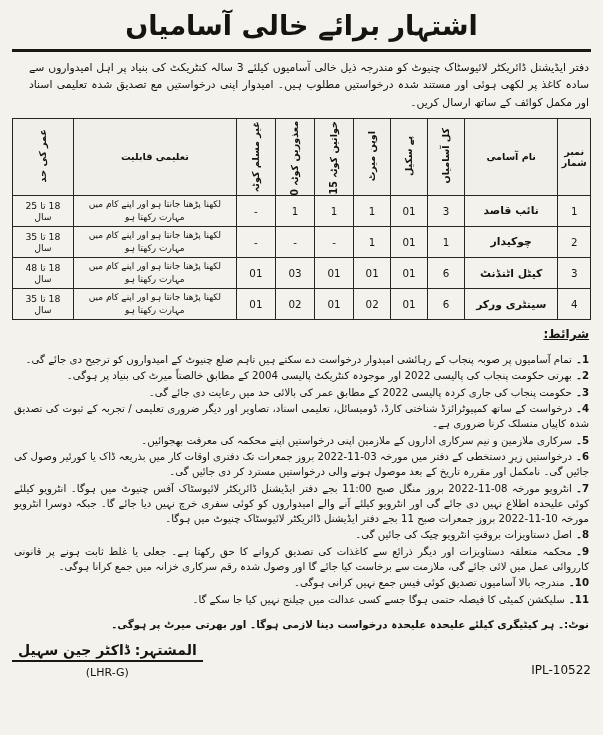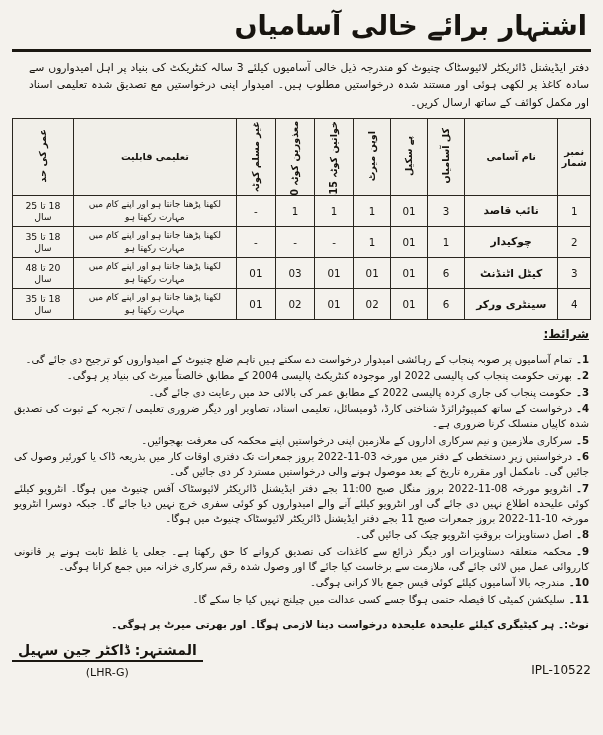--- a/index.html
+++ b/index.html
@@ -3,21 +3,21 @@
 <meta charset="utf-8">
 <style>
   html,body { margin:0; padding:0; background:#dcdad5; }
   body { width:603px; height:735px; font-family:"DejaVu Sans", sans-serif; color:#17140f; }
   .ad-page {
     box-sizing:border-box; width:603px; height:735px;
     background:#f4f2ed; padding:8px 12px 6px 12px;
     direction:rtl; overflow:hidden; position:relative;
   }
   .ad-title {
-    font-size:27px; font-weight:bold; text-align:right;
+    font-size:27px; font-weight:bold; text-align:center;
     padding:2px 4px 8px 4px; border-bottom:3px solid #1b1812;
     letter-spacing:0.5px;
   }
   .intro {
     font-size:10.8px; line-height:1.6; text-align:justify;
     margin:7px 2px 7px 17px; font-weight:500;
   }
   table.vacancy {
     width:100%; border-collapse:collapse; font-size:10.3px;
     table-layout:fixed;
@@ -121,21 +121,21 @@
       <tr>
         <td>3</td>
         <td class="post-name">کیٹل اٹنڈنٹ</td>
         <td>6</td>
         <td>01</td>
         <td>01</td>
         <td>01</td>
         <td>03</td>
         <td>01</td>
         <td class="edu-cell">لکھنا پڑھنا جانتا ہو اور اپنے کام میں مہارت رکھتا ہو</td>
-        <td class="age-cell">20 تا 48 سال</td>
+        <td class="age-cell">18 تا 48 سال</td>
       </tr>
       <tr>
         <td>4</td>
         <td class="post-name">سینٹری ورکر</td>
         <td>6</td>
         <td>01</td>
         <td>02</td>
         <td>01</td>
         <td>02</td>
         <td>01</td>
@@ -150,21 +150,21 @@
   <div class="cond-list">
     <div class="cond-item"><span class="num">1۔</span><span>تمام آسامیوں پر صوبہ پنجاب کے رہائشی امیدوار درخواست دے سکتے ہیں تاہم ضلع چنیوٹ کے امیدواروں کو ترجیح دی جائے گی۔</span></div>
     <div class="cond-item"><span class="num">2۔</span><span>بھرتی حکومت پنجاب کی پالیسی 2022 اور موجودہ کنٹریکٹ پالیسی 2004 کے مطابق خالصتاً میرٹ کی بنیاد پر ہوگی۔</span></div>
     <div class="cond-item"><span class="num">3۔</span><span>حکومت پنجاب کی جاری کردہ پالیسی 2022 کے مطابق عمر کی بالائی حد میں رعایت دی جائے گی۔</span></div>
     <div class="cond-item"><span class="num">4۔</span><span>درخواست کے ساتھ کمپیوٹرائزڈ شناختی کارڈ، ڈومیسائل، تعلیمی اسناد، تصاویر اور دیگر ضروری تعلیمی / تجربہ کے ثبوت کی تصدیق شدہ کاپیاں منسلک کرنا ضروری ہے۔</span></div>
     <div class="cond-item"><span class="num">5۔</span><span>سرکاری ملازمین و نیم سرکاری اداروں کے ملازمین اپنی درخواستیں اپنے محکمہ کی معرفت بھجوائیں۔</span></div>
     <div class="cond-item"><span class="num">6۔</span><span>درخواستیں زیرِ دستخطی کے دفتر میں مورخہ 03-11-2022 بروز جمعرات تک دفتری اوقات کار میں بذریعہ ڈاک یا کورئیر وصول کی جائیں گی۔ نامکمل اور مقررہ تاریخ کے بعد موصول ہونے والی درخواستیں مسترد کر دی جائیں گی۔</span></div>
     <div class="cond-item"><span class="num">7۔</span><span>انٹرویو مورخہ 08-11-2022 بروز منگل صبح 11:00 بجے دفتر ایڈیشنل ڈائریکٹر لائیوسٹاک آفس چنیوٹ میں ہوگا۔ انٹرویو کیلئے کوئی علیحدہ اطلاع نہیں دی جائے گی اور انٹرویو کیلئے آنے والے امیدواروں کو کوئی سفری خرچ نہیں دیا جائے گا۔ جبکہ دوسرا انٹرویو مورخہ 10-11-2022 بروز جمعرات صبح 11 بجے دفتر ایڈیشنل ڈائریکٹر لائیوسٹاک چنیوٹ میں ہوگا۔</span></div>
     <div class="cond-item"><span class="num">8۔</span><span>اصل دستاویزات بروقتِ انٹرویو چیک کی جائیں گی۔</span></div>
     <div class="cond-item"><span class="num">9۔</span><span>محکمہ متعلقہ دستاویزات اور دیگر ذرائع سے کاغذات کی تصدیق کروانے کا حق رکھتا ہے۔ جعلی یا غلط ثابت ہونے پر قانونی کارروائی عمل میں لائی جائے گی، ملازمت سے برخاست کیا جائے گا اور وصول شدہ رقم سرکاری خزانہ میں جمع کرانا ہوگی۔</span></div>
-    <div class="cond-item"><span class="num">10۔</span><span>مندرجہ بالا آسامیوں کیلئے کوئی فیس جمع بالا کرانی ہوگی۔</span></div>
+    <div class="cond-item"><span class="num">10۔</span><span>مندرجہ بالا آسامیوں تصدیق کوئی فیس جمع نہیں کرانی ہوگی۔</span></div>
     <div class="cond-item"><span class="num">11۔</span><span>سلیکشن کمیٹی کا فیصلہ حتمی ہوگا جسے کسی عدالت میں چیلنج نہیں کیا جا سکے گا۔</span></div>
   </div>
 
   <div class="note-line">نوٹ:۔ ہر کیٹیگری کیلئے علیحدہ علیحدہ درخواست دینا لازمی ہوگا۔ اور بھرتی میرٹ پر ہوگی۔</div>
 
   <div class="footer-row">
     <div>
       <div class="sig-block">
         <div class="sig-name">المشتہر: ڈاکٹر جین سہیل</div>
       </div>

